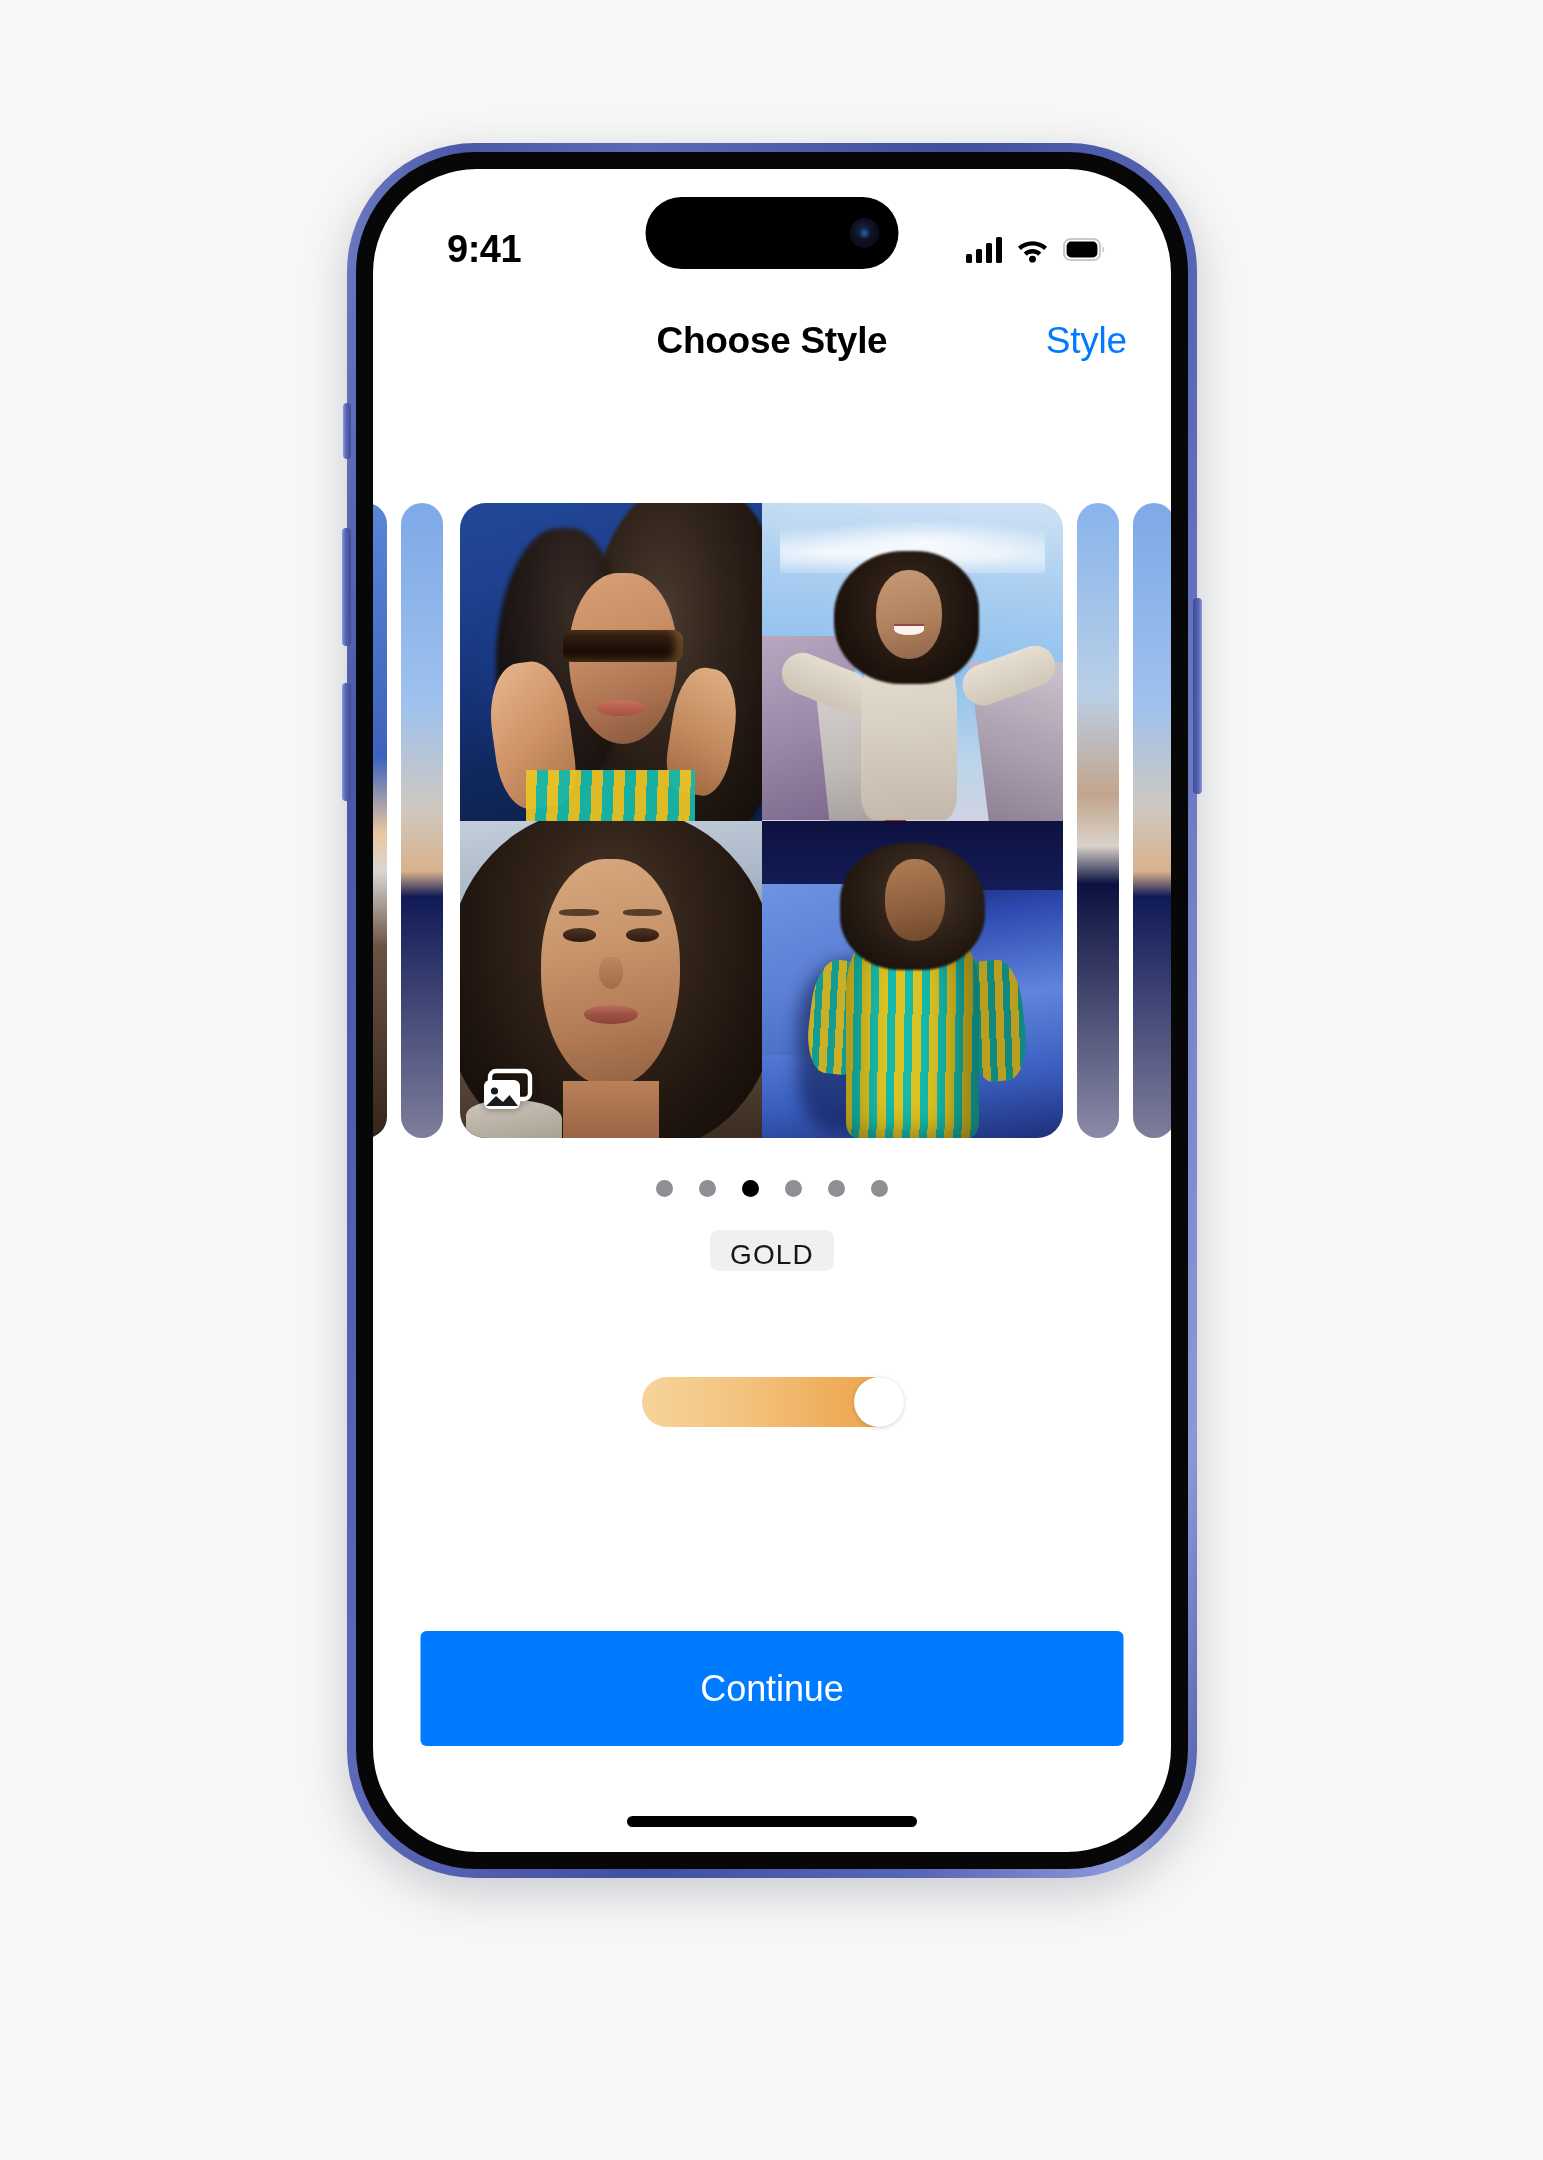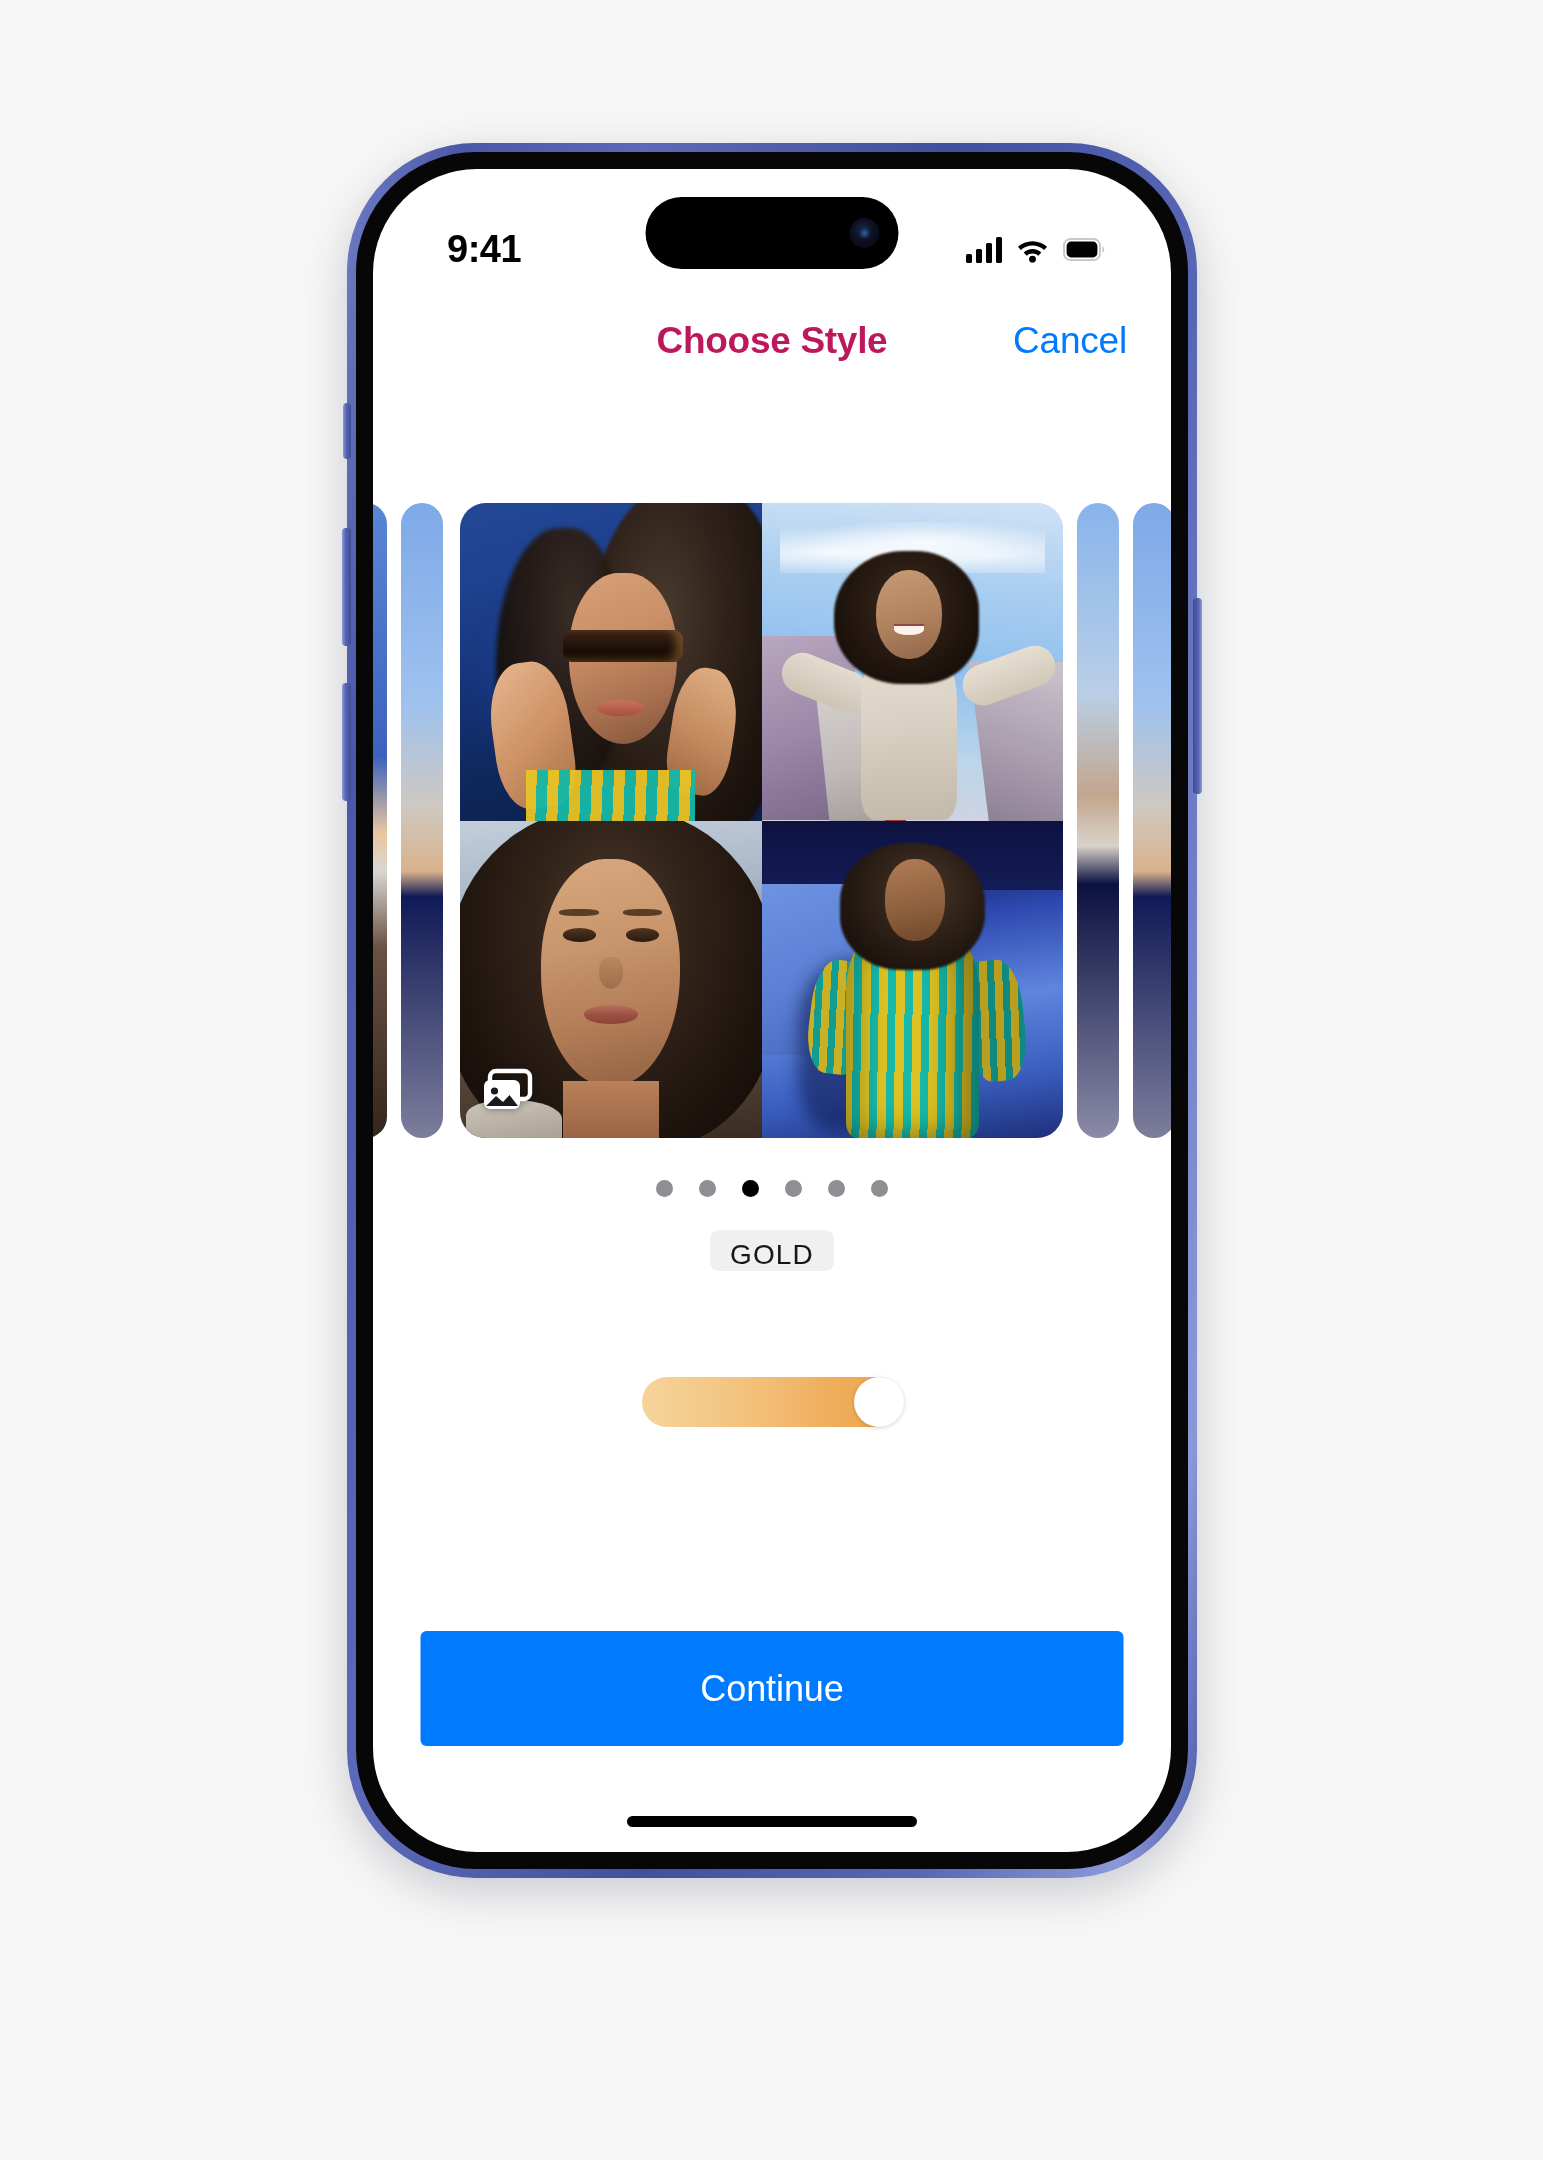--- a/index.html
+++ b/index.html
@@ -132,21 +132,21 @@
     top: 118px; left: 0; right: 0;
     height: 108px;
     display: flex;
     align-items: center;
     justify-content: center;
     z-index: 5;
   }
   .nav-title {
     font-size: 37px;
     font-weight: bold;
-    color: #be185d;
+    color: #000000;
     letter-spacing: -0.3px;
   }
   .nav-cancel {
     position: absolute;
     right: 44px;
     top: 50%;
     transform: translateY(-50%);
     font-size: 37px;
     color: #007aff;
     letter-spacing: -0.2px;
@@ -561,21 +561,21 @@
             </svg>
           </div>
         </div>
 
         <div class="dynamic-island">
           <div class="island-cam"></div>
         </div>
 
         <div class="nav-bar">
           <div class="nav-title">Choose Style</div>
-          <div class="nav-cancel">Cancel</div>
+          <div class="nav-cancel">Style</div>
         </div>
 
         <div class="carousel">
 
           <div class="card card-peek card-peek-left peek-a"></div>
           <div class="card card-peek card-peek-left2 peek-b"></div>
 
           <div class="card card-main">
             <div class="photo-grid">
 

